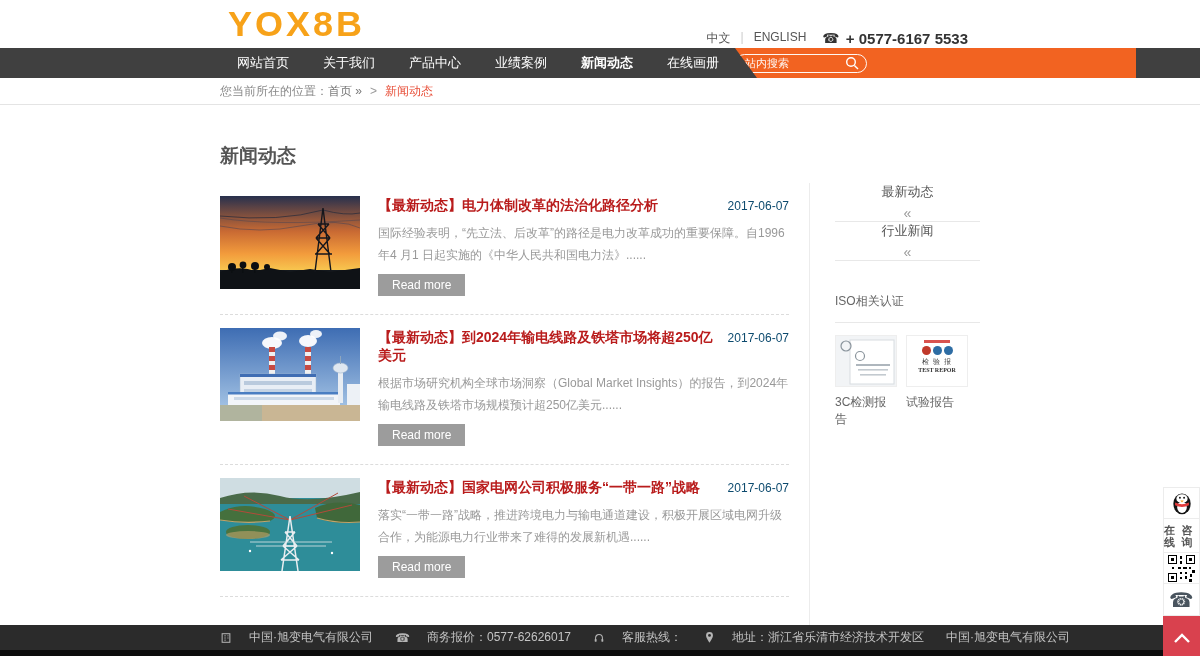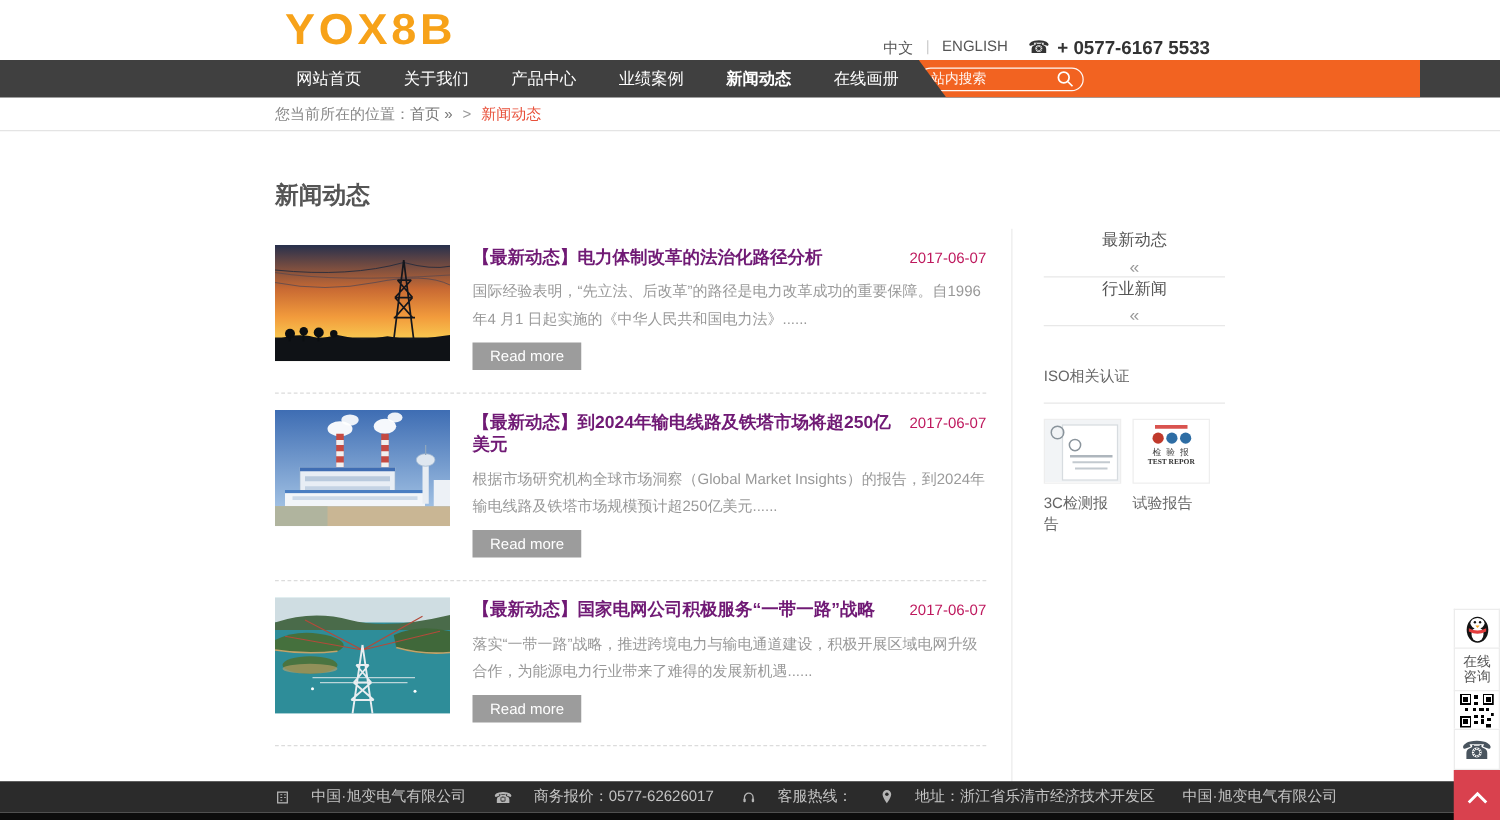--- a/index.html
+++ b/index.html
@@ -47,22 +47,22 @@
   .page-title { font-size:19px; font-weight:bold; color:#555; margin:0 0 14px; }
   .columns { display:flex; align-items:stretch; }
   .main-col { width:590px; border-right:1px solid #ececec; padding-right:20px; min-height:460px; }
   .side-col { flex:1; padding-left:25px; }
 
   .news-item { display:flex; padding:13px 0 18px; border-bottom:1px dashed #dcdcdc; }
   .thumb { width:140px; height:93px; margin-right:18px; flex:none; cursor:pointer; overflow:hidden; }
   .thumb svg { display:block; width:140px; height:93px; }
   .news-info { flex:1; min-width:0; }
   .title-row { display:flex; justify-content:space-between; align-items:baseline; margin-top:1px; }
-  .news-title { font-size:14px; font-weight:bold; color:#701a75; text-decoration:none; cursor:pointer; }
-  .news-date { font-size:12px; color:#be185d; flex:none; margin-left:10px; }
+  .news-title { font-size:14px; font-weight:bold; color:#b91c1c; text-decoration:none; cursor:pointer; }
+  .news-date { font-size:12px; color:#0c4a6e; flex:none; margin-left:10px; }
   .excerpt { font-size:12px; color:#999; line-height:22px; margin:7px 0 8px; }
   .readmore { display:inline-block; background:#9c9c9c; color:#fff; font-size:12px; padding:4px 14px; text-decoration:none; cursor:pointer; }
 
   
   .pagination { margin-top:30px; display:flex; justify-content:center; align-items:center; font-size:12px; color:#666; }
   .pg-cell { padding:2px 10px; border-left:1px solid #ddd; cursor:pointer; color:#666; text-decoration:none; }
   .pg-summary { border-left:none; cursor:default; }
   .pg-current { color:#e8503a; }
   .pg-goto-label { font-weight:bold; color:#444; margin:0 6px 0 10px; }
   .pg-select { display:inline-flex; align-items:center; border:1px solid #999; background:#fff; padding:1px 4px; cursor:pointer; min-width:26px; justify-content:space-between; }
@@ -85,21 +85,21 @@
   .report-red { width:26px; height:3px; background:#d9534f; margin-bottom:3px; }
   .report-stamps { display:flex; gap:2px; margin-bottom:2px; }
   .report-stamps i { width:9px; height:9px; border-radius:50%; display:block; }
   .report-cn { font-size:7px; color:#444; letter-spacing:1px; }
   .report-en { font-size:6px; font-weight:bold; color:#333; font-family:"Liberation Serif",serif; }
 
   
   .float-widget { position:absolute; right:0; top:487px; width:37px; z-index:50; }
   .fw-box { width:37px; height:31px; background:#fff; border:1px solid #ececec; border-bottom:none;
     display:flex; align-items:center; justify-content:center; cursor:pointer; }
-  .fw-consult { flex-direction:column; height:34px; font-size:11px; color:#555; line-height:12px; }
+  .fw-consult { height:34px; font-size:11px; color:#555; line-height:12px;font-weight:bold; }
   .fw-phone { height:33px; border-bottom:1px solid #ececec; }
   .fw-phone .tel-glyph { font-family:"DejaVu Sans",sans-serif; font-size:20px; color:#49545e; line-height:1; }
   .fw-top { width:37px; height:43px; background:#d9414e; border:none; display:flex; align-items:center; justify-content:center; cursor:pointer; }
 
   
   .footer { position:absolute; left:0; bottom:0; width:1200px; }
   .footer-main { height:25px; background:#2b2b2b; display:flex; align-items:center; }
   .footer-inner { width:760px; margin:0 auto; display:flex; align-items:center; }
   .f-item { display:flex; align-items:center; margin-right:22px; font-size:12px; color:#c4c4c4; white-space:nowrap;gap:11px; }
   .f-item .f-icon { margin-right:6px; display:flex; align-items:center; }

